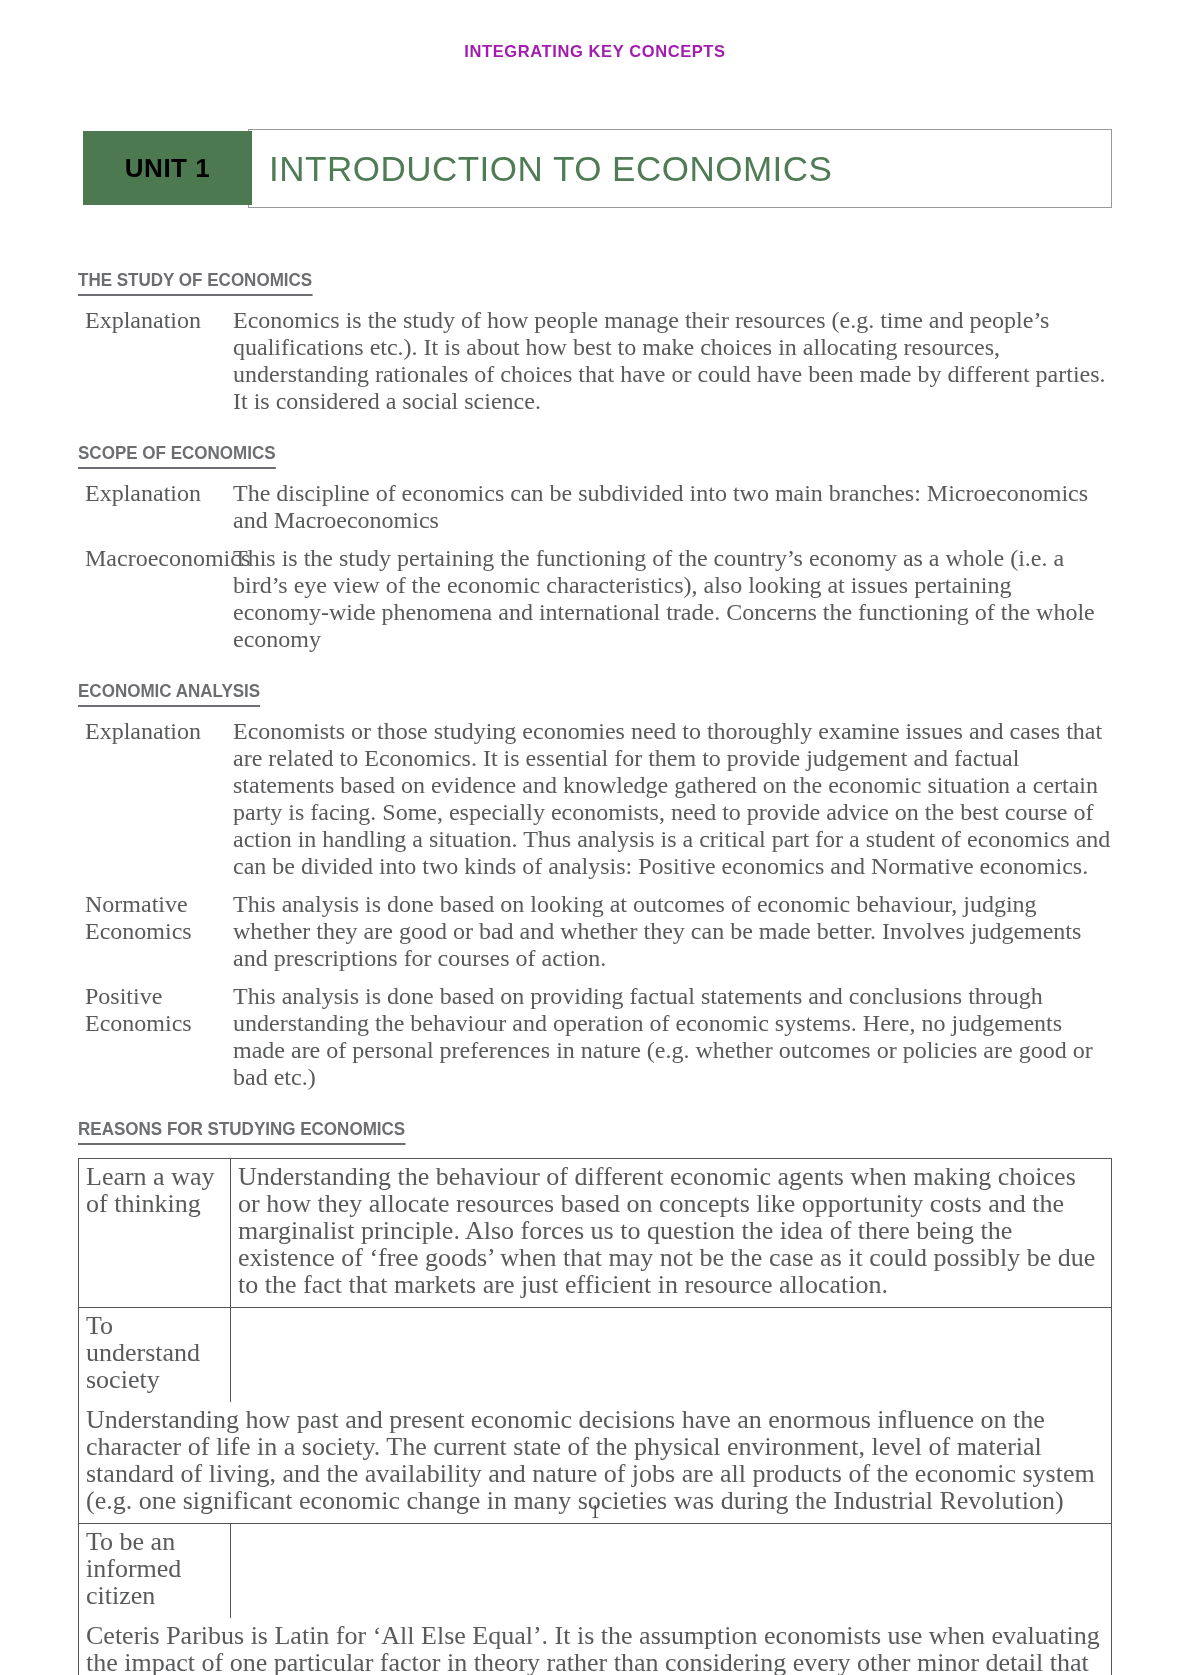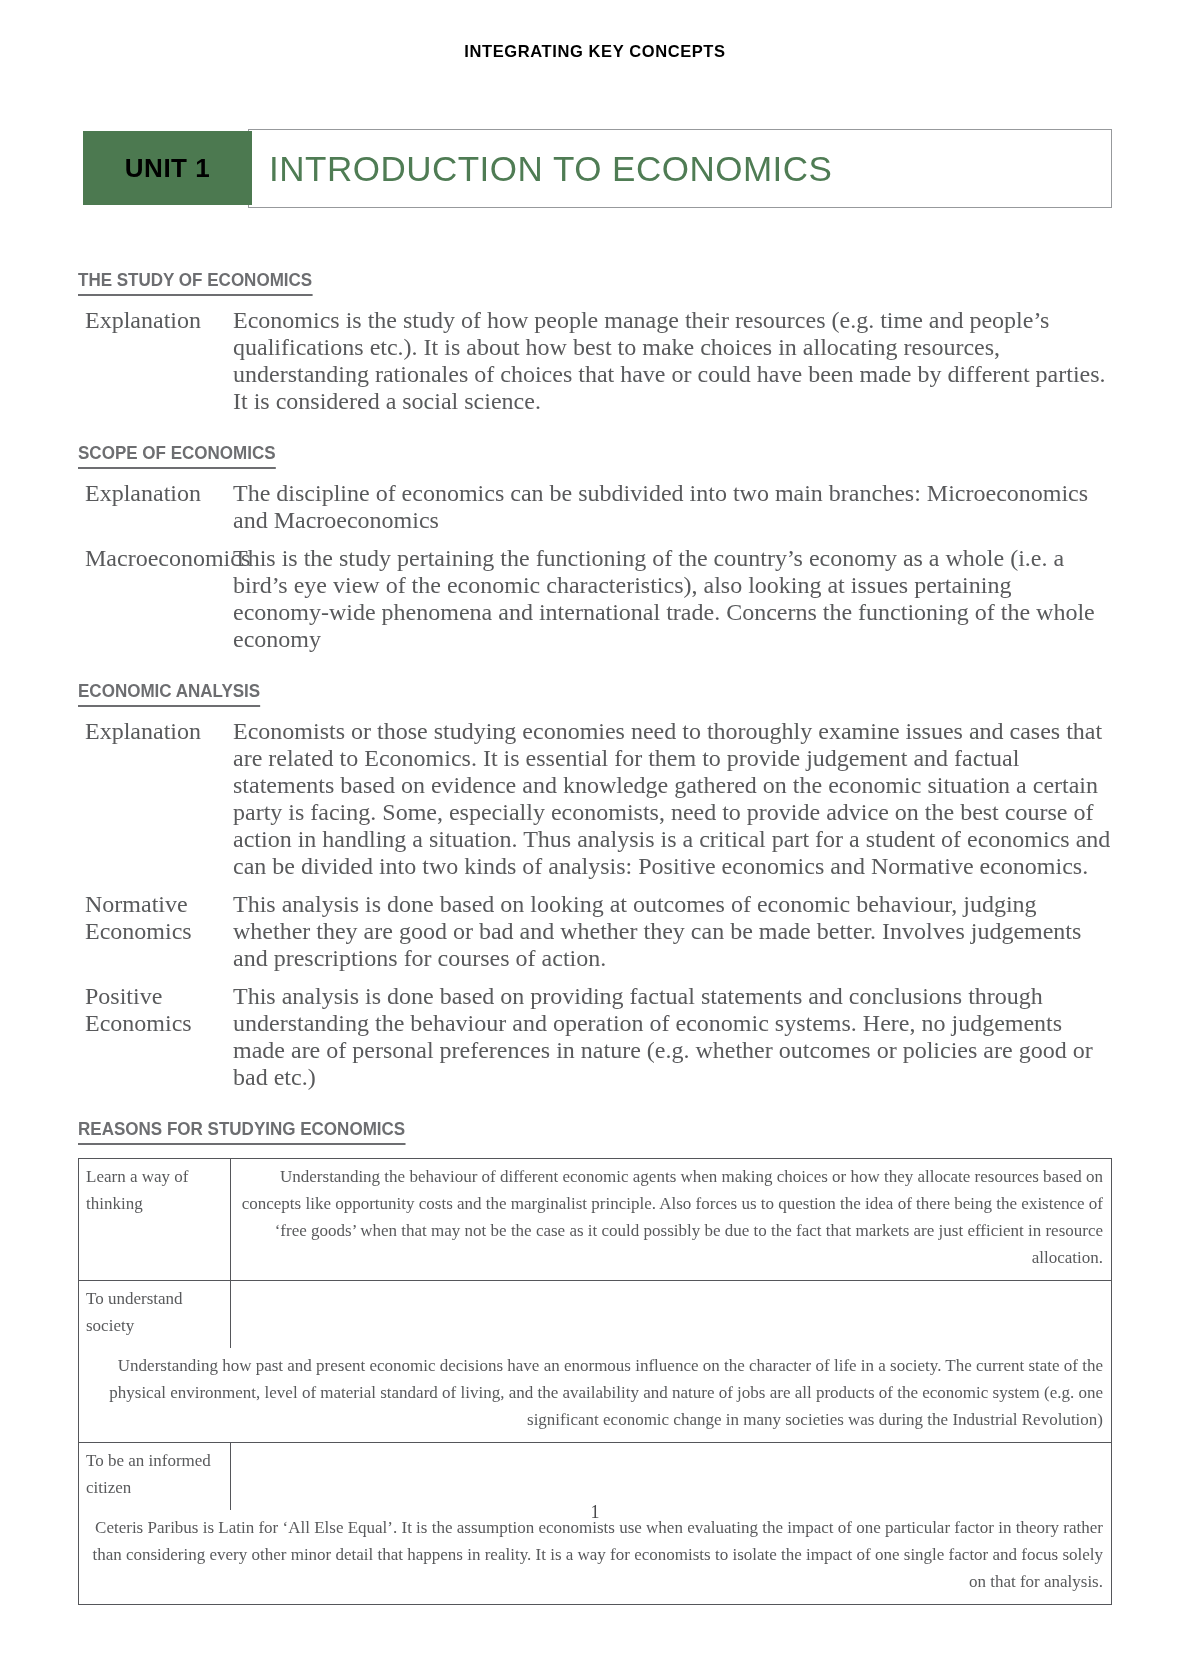--- a/index.html
+++ b/index.html
@@ -14,21 +14,21 @@
     color:#595a5c;
     overflow:hidden;
   }
   .doc-header {
     padding-top:42px;
     text-align:center;
     font-family:"Liberation Sans", sans-serif;
     font-weight:bold;
     font-size:16.5px;
     letter-spacing:0.6px;
-    color:#000000;
+    color:#a21caf;
   }
   .banner { position:relative; height:79px; margin-top:68px; }
   .banner-box {
     position:absolute; left:170px; right:0; top:0; bottom:0;
     border:1.5px solid #97999c;
     box-sizing:border-box;
     display:flex; align-items:center;
     padding-left:20px;
     font-family:"Liberation Sans", sans-serif;
     font-size:35px;
@@ -62,28 +62,28 @@
     white-space:nowrap;
   }
   .rows { margin-top:9px; }
   .drow { display:flex; margin-top:11px; font-size:24px; line-height:27px; }
   .drow .term { flex:none; width:155px; box-sizing:border-box; padding-left:7px; padding-right:10px; }
   .drow .def  { flex:1; }
   .reasons-table {
     margin-top:13px;
     border:1.5px solid #55565a;
   }
-  .trow { display:flex; font-size:17px; line-height:27px; }
+  .trow { display:flex; font-size:26px; line-height:27px; }
   .trow + .trow { border-top:1.5px solid #55565a;flex-direction:column; }
   .trow .term {
     flex:none; width:152px; box-sizing:border-box;
     border-right:1.5px solid #55565a;
     padding:4px 10px 9px 7px;
   }
-  .trow .def { flex:1; padding:4px 8px 9px 7px;text-align:right; }
+  .trow .def { flex:1; padding:4px 8px 9px 7px; }
   .page-number {
     position:absolute; left:0; right:0; top:1502px;
     text-align:center;
     font-family:"Liberation Serif", serif;
     font-size:18px;
     color:#48494b;
   }
 </style>
 </head>
 <body>

